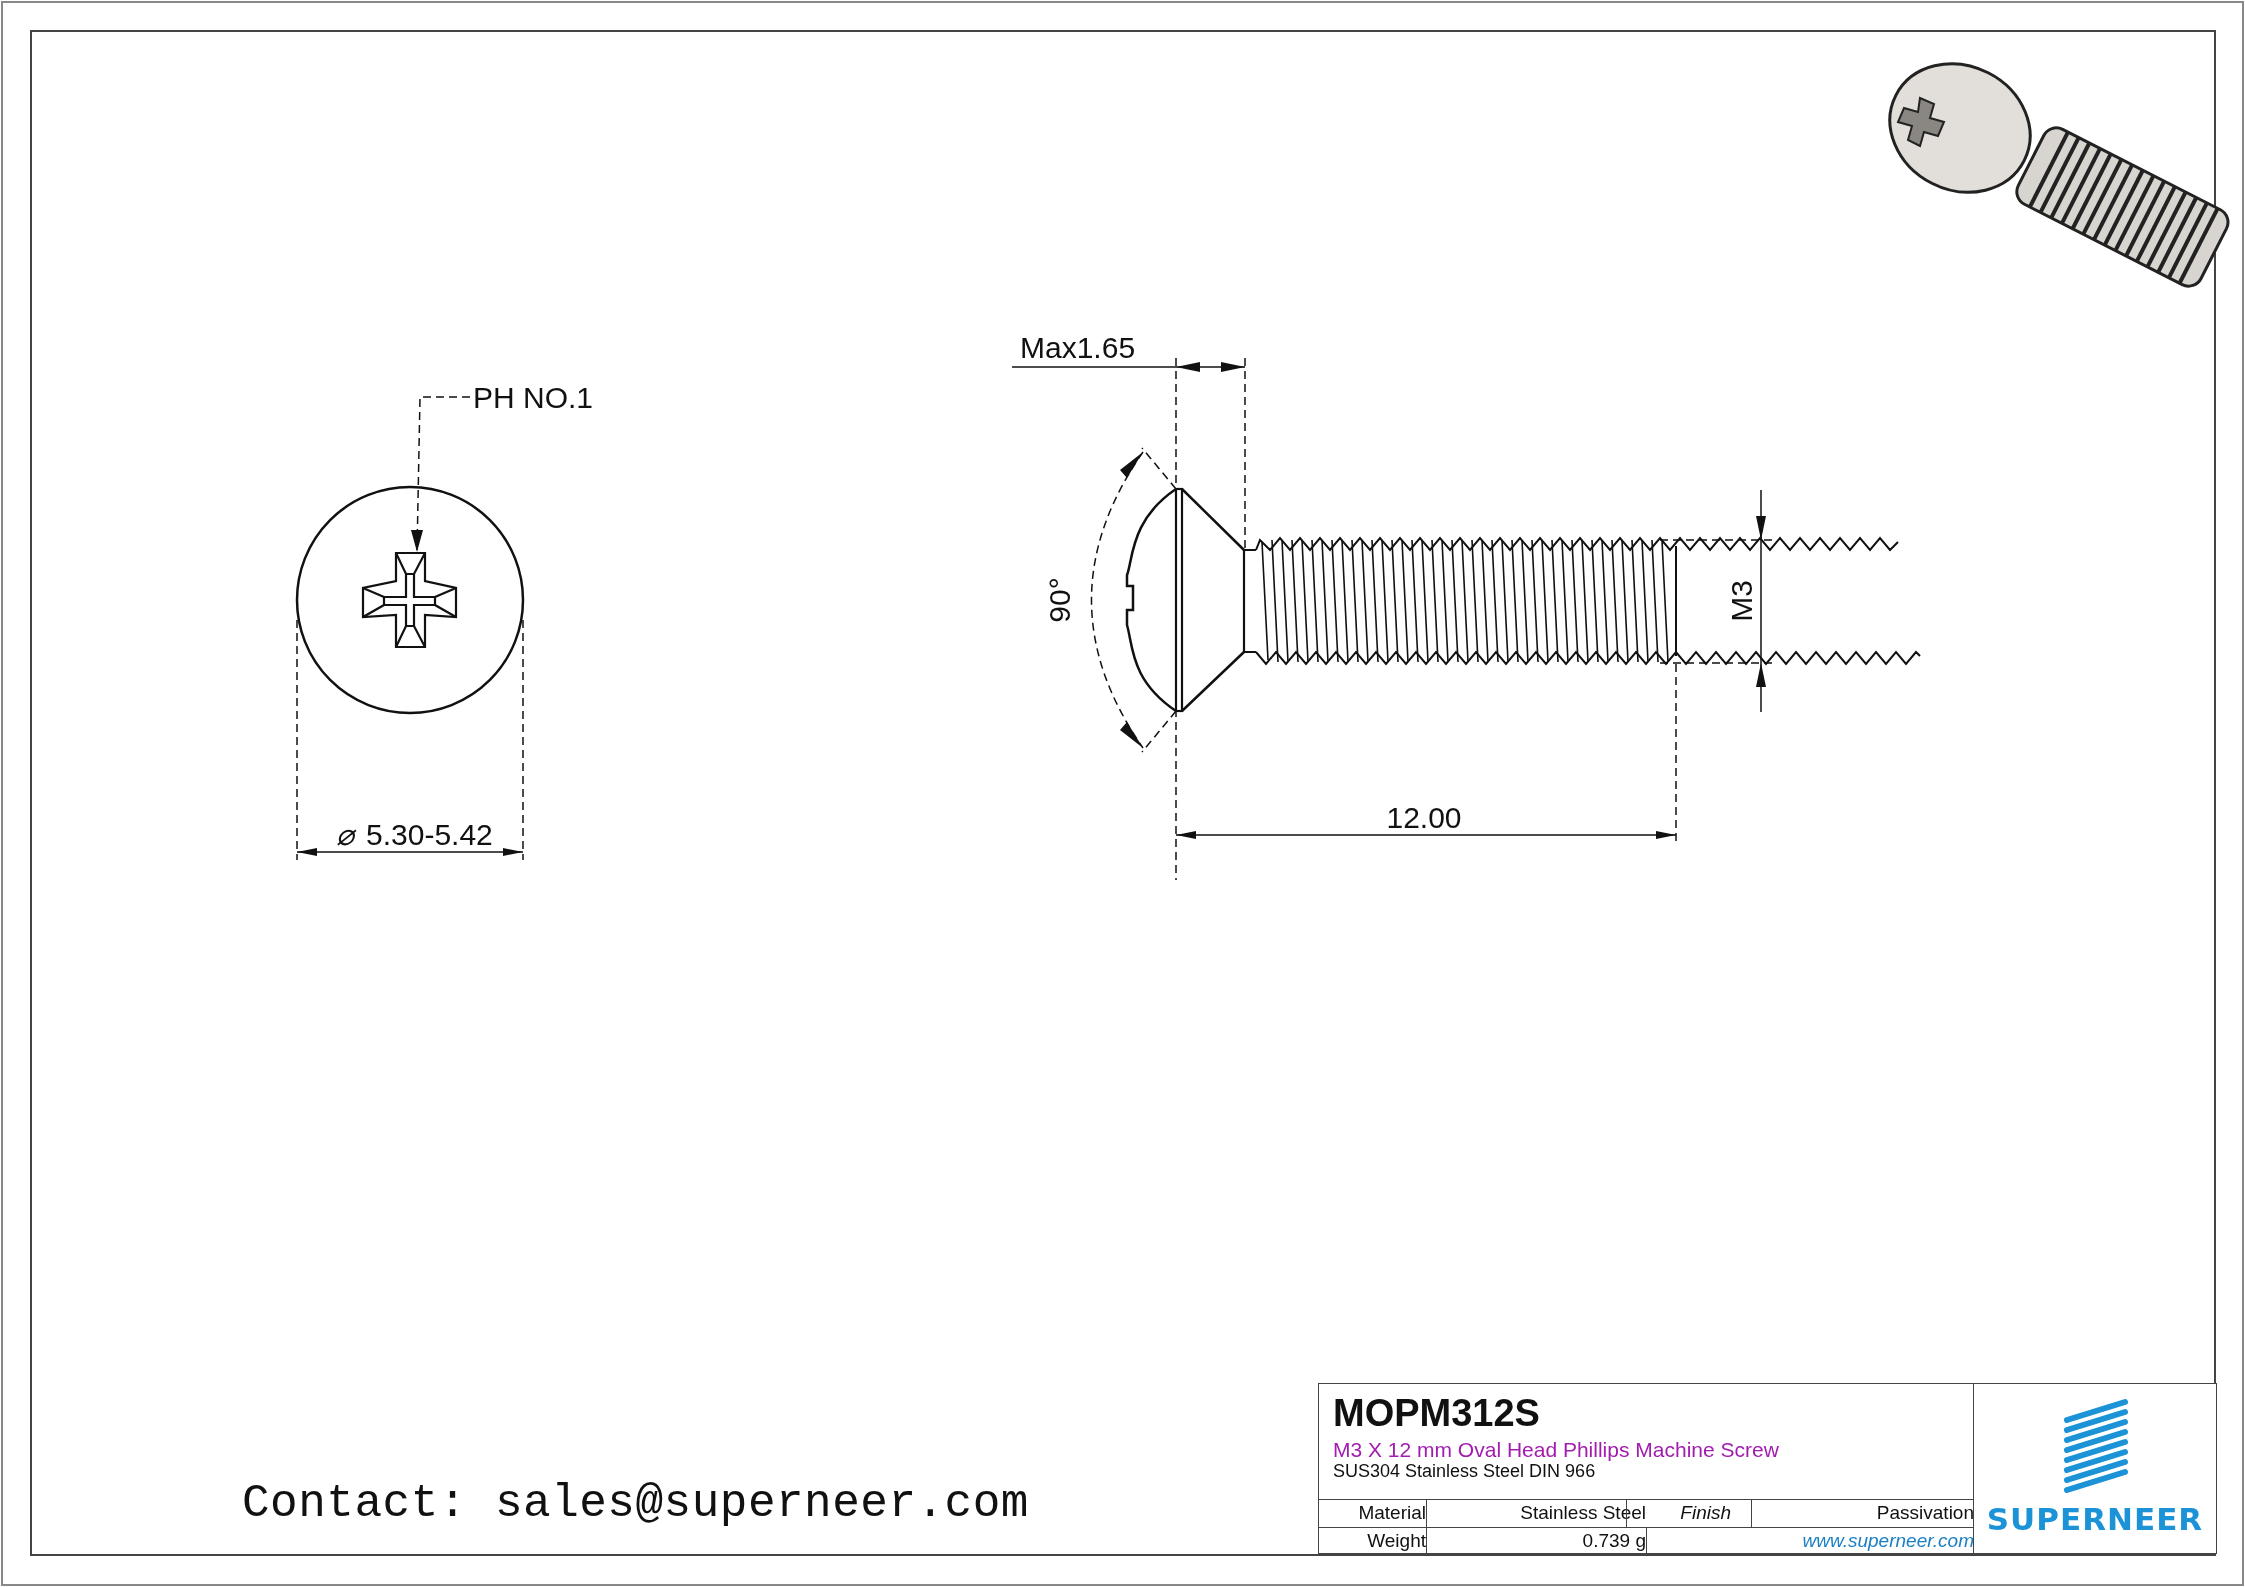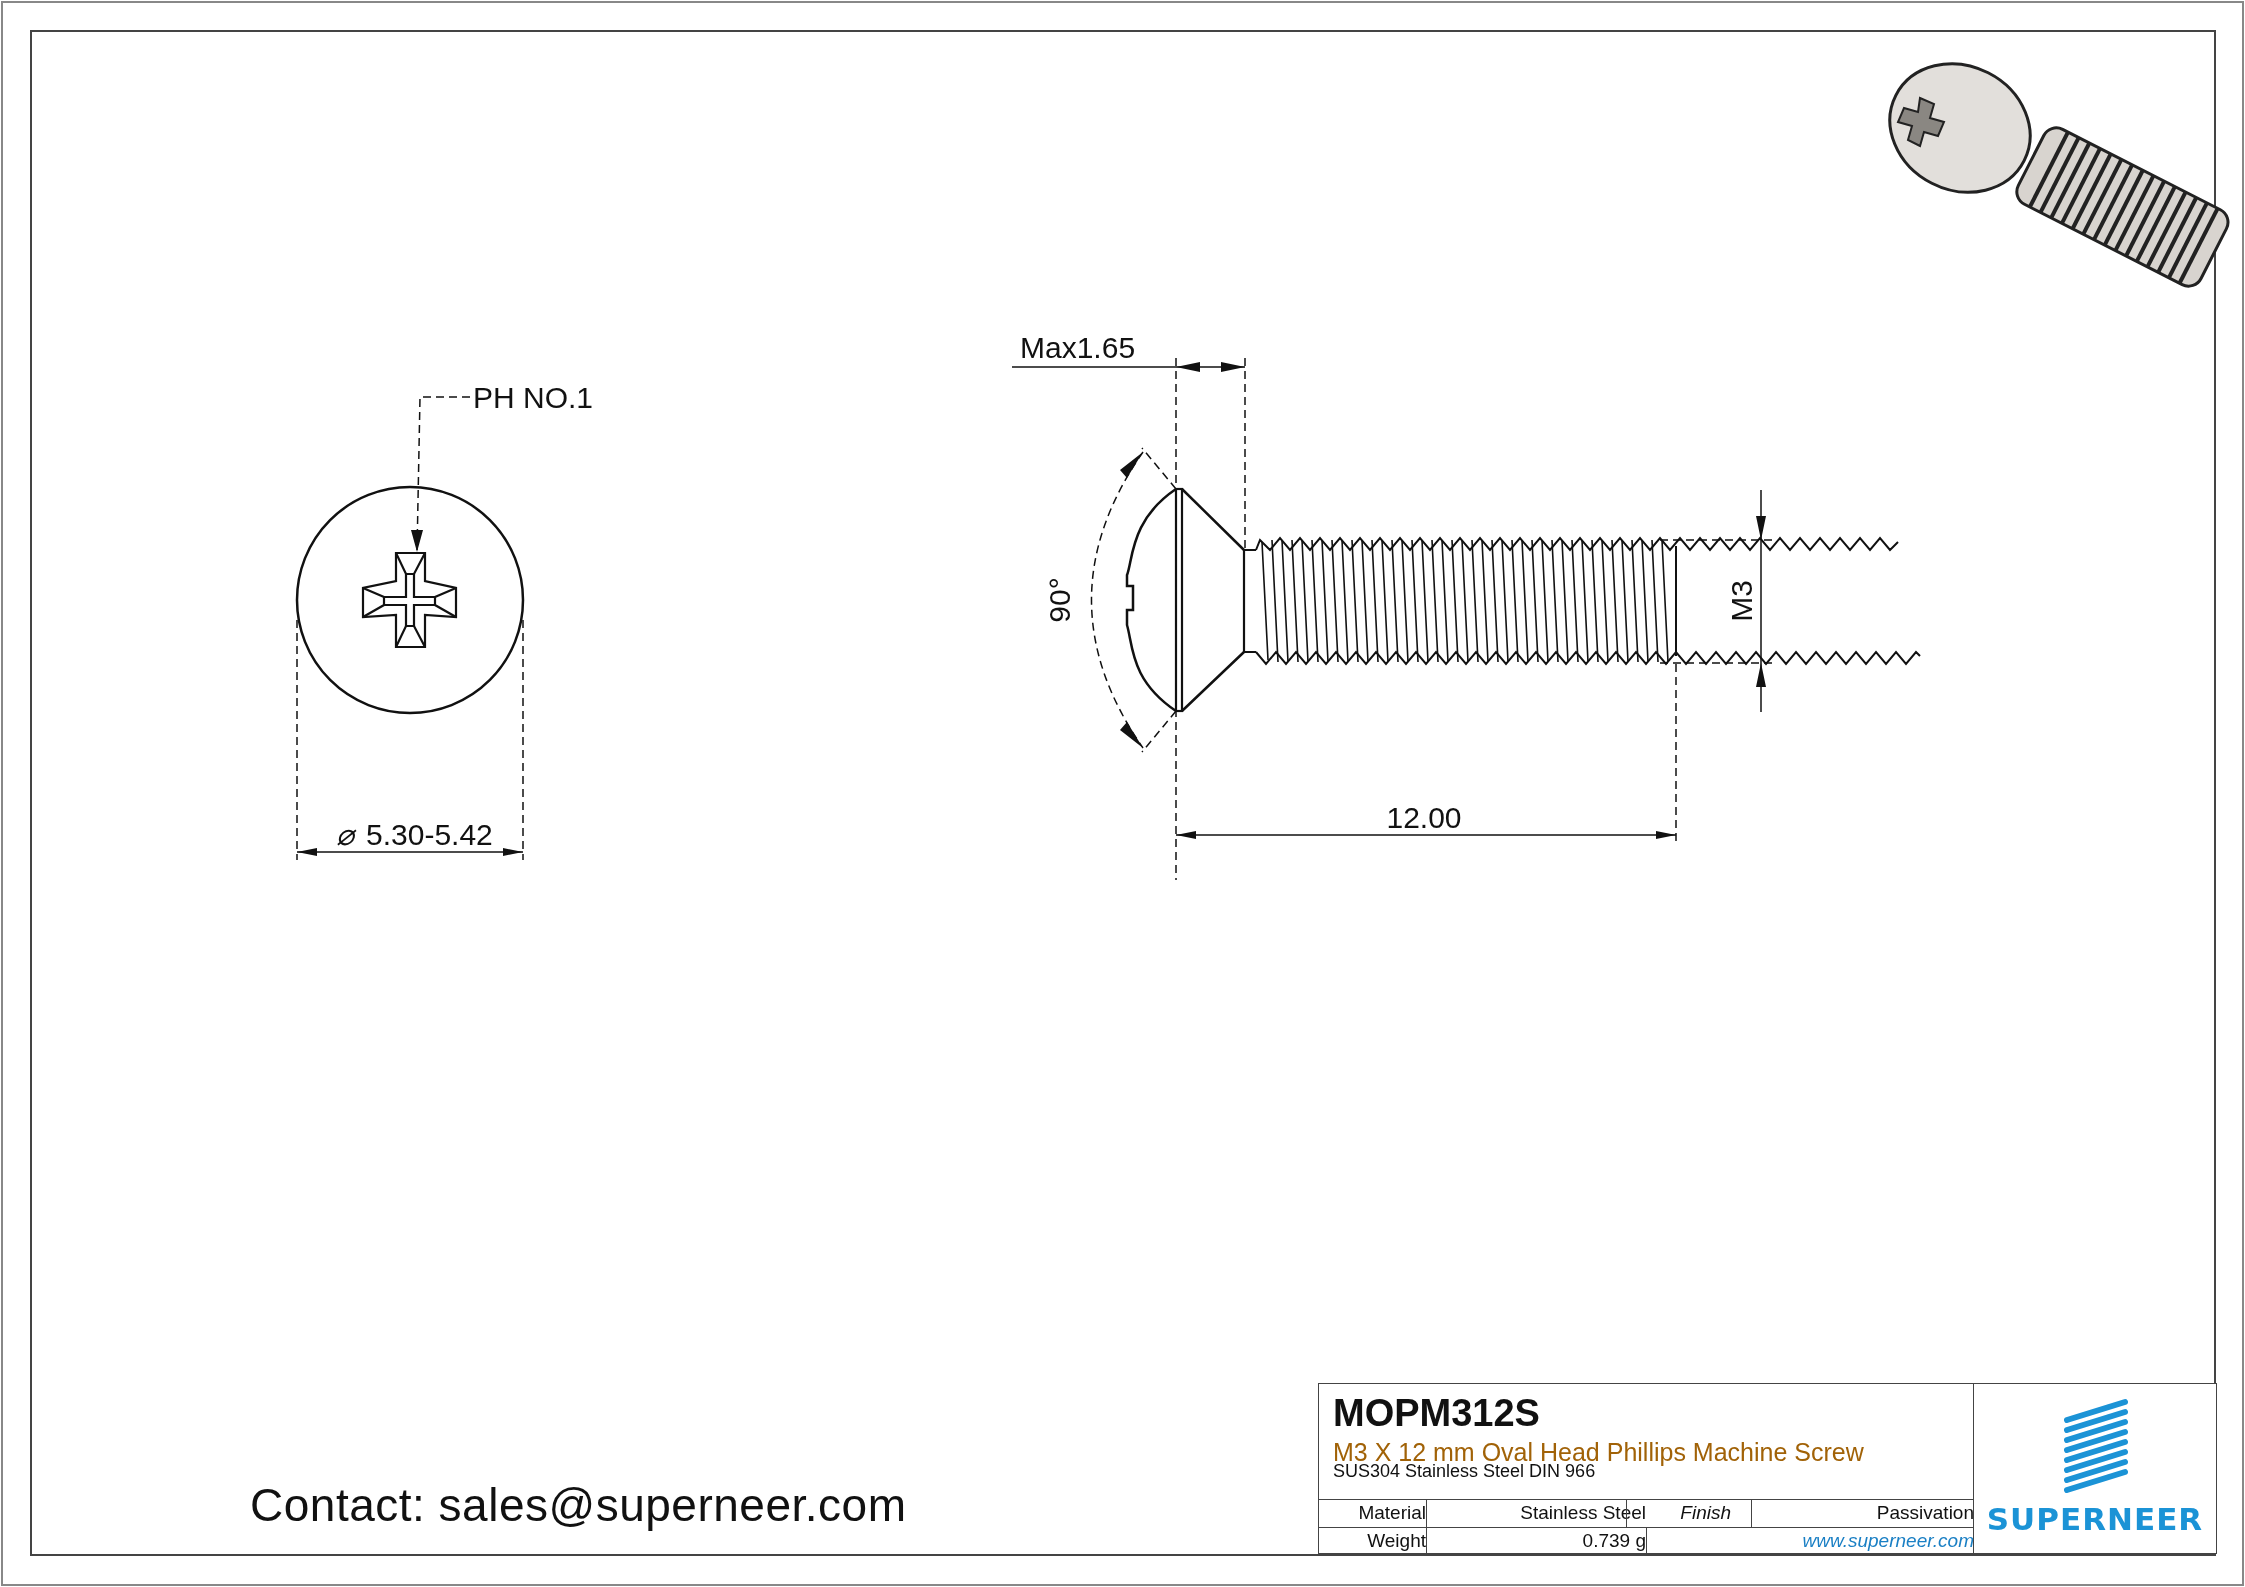--- a/index.html
+++ b/index.html
@@ -1,23 +1,23 @@
 <!DOCTYPE html>
 <html><head>
 <meta charset="utf-8">
 <style>
   html, body { margin:0; padding:0; background:#ffffff; }
   body { width:2245px; height:1587px; position:relative; overflow:hidden; font-family:"Liberation Sans", sans-serif; }
   #sheet { position:absolute; left:0; top:0; width:2245px; height:1587px; }
   .dimtext { font-family:"Liberation Sans", sans-serif; font-size:30px; fill:#111; }
-  .contact { position:absolute; left:250px; top:1478px; font-family:Liberation Sans, sans-serif; font-size:46px; color:#111; letter-spacing:0.5px;text-align:right; }
+  .contact { position:absolute; left:242px; top:1478px; font-family:Liberation Mono, monospace; font-size:46px; color:#111; letter-spacing:0.5px;text-align:right; }
   .tb { position:absolute; left:1318px; top:1383px; width:899px; height:171px; border:1.5px solid #444; box-sizing:border-box; background:#fff; }
   .tb-left { position:absolute; left:0; top:0; width:655px; height:100%; border-right:1.5px solid #444; box-sizing:border-box; }
   .tb-part { position:absolute; left:14px; top:8px; font-size:38px; font-weight:bold; color:#111; font-family:"Liberation Sans", sans-serif; }
-  .tb-desc1 { position:absolute; left:14px; top:54px; font-size:25px; color:#a16207; }
+  .tb-desc1 { position:absolute; left:14px; top:54px; font-size:21px; color:#a21caf; }
   .tb-desc2 { position:absolute; left:14px; top:77px; font-size:18px; color:#111; }
   .tb-grid { position:absolute; left:0; top:115px; width:655px; height:56px; }
   .tb-row { position:absolute; left:0; width:655px; height:28px; border-top:1.5px solid #444; box-sizing:border-box; }
   .tb-cell { position:absolute; top:0; height:100%; font-size:19px; color:#111; text-align:right; line-height:26px; box-sizing:border-box; }
   .bl { border-left:1.5px solid #444; }
   .link { color:#1a7fc4; }
   .tb-logo { position:absolute; left:655px; top:0; width:242px; height:100%; }
   .brand { position:absolute; left:0; width:100%; top:117px; text-align:center; font-size:31px; font-weight:bold; color:#1b93d6; letter-spacing:1px; font-family:"DejaVu Sans", sans-serif; }
 </style>
 </head>

